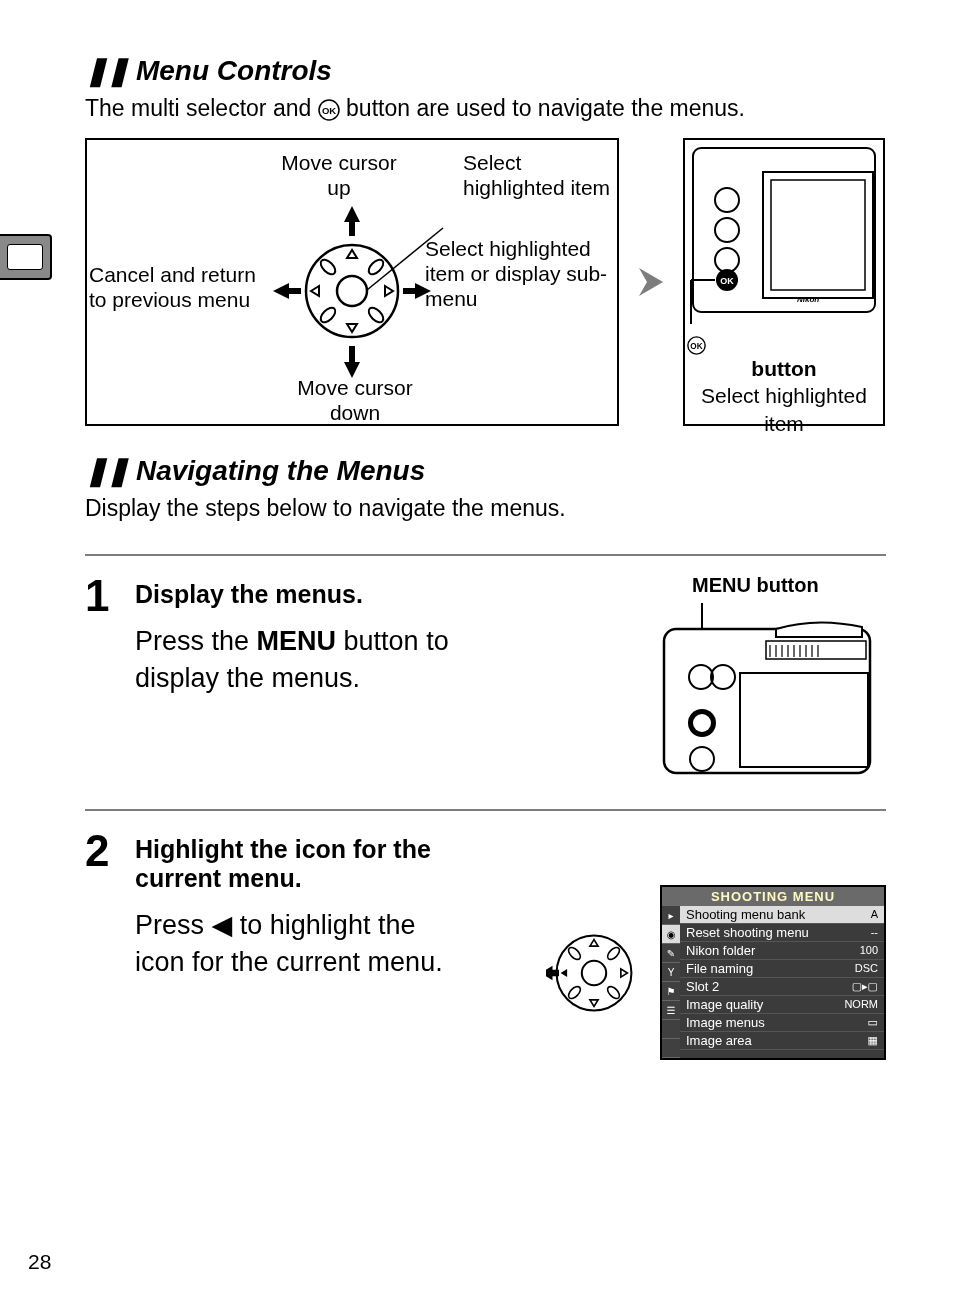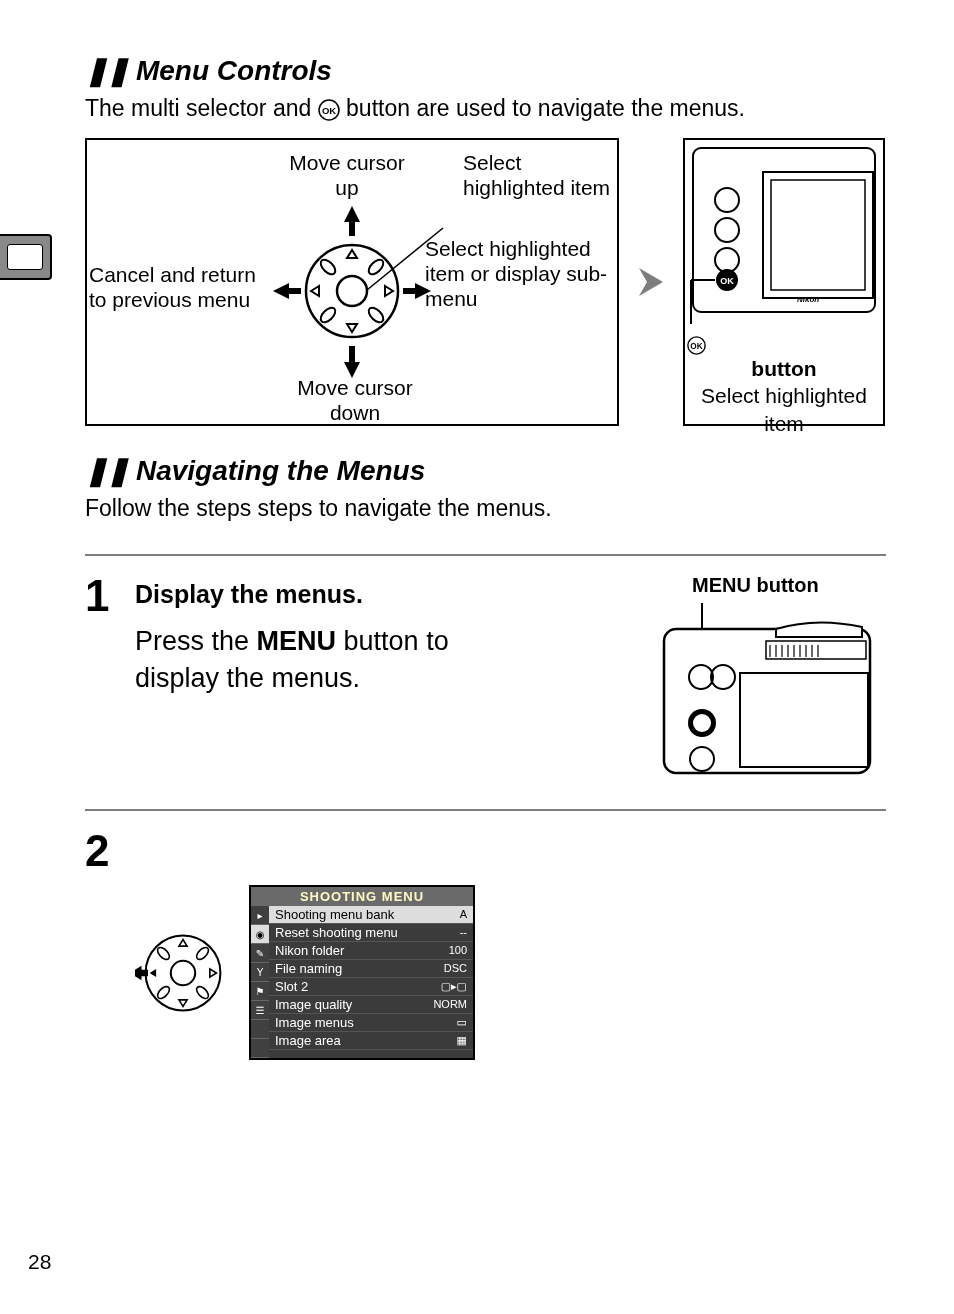--- a/index.html
+++ b/index.html
@@ -98,21 +98,21 @@
           <path d="M265 238 l-8 -16 h16 z"></path>
             <rect x="262" y="206" width="6" height="16"></rect>
           <path d="M186 151 l16 -8 v16 z"></path>
             <rect x="202" y="148" width="12" height="6"></rect>
           <path d="M344 151 l-16 -8 v16 z"></path>
             <rect x="316" y="148" width="12" height="6"></rect>
         </g>
         <line x1="280" y1="150" x2="356" y2="88" stroke="#000" stroke-width="1.5"></line>
       </svg>
 
-      <div class="lbl" style="left:192px;top:10px;width:136px;">Move cursor up</div>
+      <div class="lbl" style="left:184px;top:10px;width:136px;">Move cursor up</div>
       <div class="lbl" style="left:198px;top:235px;width:140px;">Move cursor down</div>
       <div class="lbl" style="left:2px;top:122px;width:185px;text-align:left;">Cancel and return to previous menu</div>
       <div class="lbl" style="left:376px;top:10px;width:150px;text-align:left;">Select highlighted item</div>
       <div class="lbl" style="left:338px;top:96px;width:188px;text-align:left;">Select highlighted item or display sub-menu</div>
     </div>
 
     <div class="right-arrow">
       <svg width="28" height="36" viewBox="0 0 28 36">
           <path d="M2 4 L26 18 L2 32 L10 18 Z" fill="#7d7d7d"></path>
         </svg>
@@ -141,21 +141,21 @@
         </span>
         <b>button</b><br>
         <span>Select highlighted item</span>
       </div>
     </div>
   </div>
 
   <h2 class="sub">
     <span class="bullets">❚❚</span><span>Navigating the Menus</span>
   </h2>
-  <p class="body-text">Follow the steps steps to navigate the menus.</p>
+  <p class="body-text">Display the steps below to navigate the menus.</p>
 
   <hr class="step-sep">
 
   
   <div class="step-row">
     <div class="step-num">1</div>
     <div class="step-body">
       <p class="step-title">Display the menus.</p>
       <p class="step-text" style="max-width:390px;">
         <span>Press the </span><span class="menu-word">MENU</span><span> button to display the menus.</span>
@@ -189,20 +189,26 @@
         <circle cx="46" cy="156" r="12" fill="none" stroke="#000" stroke-width="2"></circle>
       </svg>
     </div>
   </div>
 
   <hr class="step-sep">
 
   
   <div class="step-row">
     <div class="step-num">2</div>
+    <div class="step-body">
+      <p class="step-title" style="max-width:340px;">Highlight the icon for the current menu.</p>
+      <p class="step-text" style="max-width:320px;">
+        <span>Press </span><span>◀</span><span> to highlight the icon for the current menu.</span>
+      </p>
+    </div>
     <div class="step-right" style="display:flex;align-items:center;gap:18px;padding-top:56px;">
       <svg width="96" height="96" viewBox="0 0 118 118">
         <circle cx="59" cy="59" r="46" fill="none" stroke="#000" stroke-width="2.5"></circle>
         <circle cx="59" cy="59" r="15" fill="none" stroke="#000" stroke-width="2.5"></circle>
         <g fill="none" stroke="#000" stroke-width="2">
           <path d="M59 18 l-5 8 h10 z"></path>
           <path d="M59 100 l-5 -8 h10 z"></path>
           <path d="M100 59 l-8 -5 v10 z"></path>
         </g>
         <path d="M18 59 l8 -5 v10 z" fill="#000"></path>

